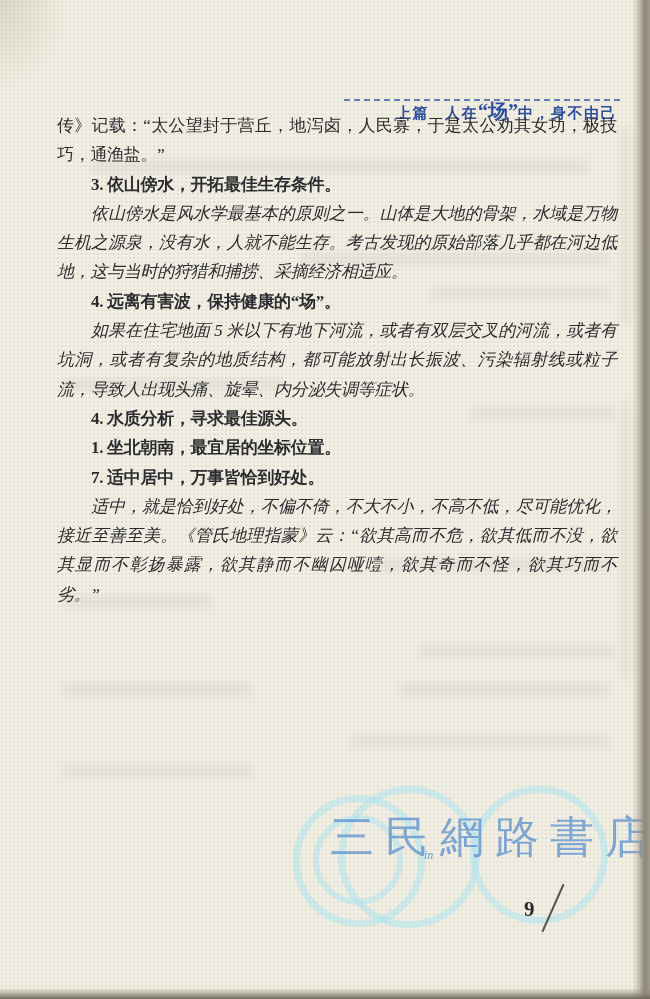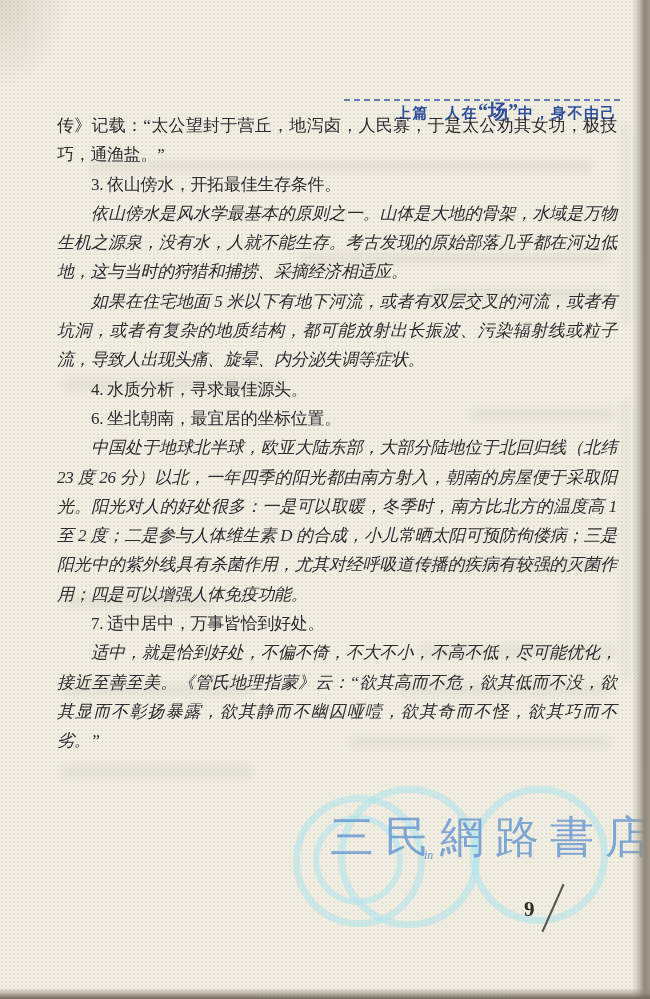--- a/index.html
+++ b/index.html
@@ -21,21 +21,21 @@
         font-size:15px;letter-spacing:1.5px;white-space:nowrap;margin-top:27px;}
   .header .hgap{display:inline-block;width:16px;}
   .header .emph{font-size:20px;font-weight:bold;letter-spacing:0;}
   .header-underline{position:absolute;top:99px;right:30px;width:276px;height:0;
         border-top:2px dashed #4f6cb0;opacity:.85;}
   
   .body-text{position:absolute;left:57px;top:111px;width:560px;
         font-size:17px;line-height:29.3px;color:#2c2c30;letter-spacing:-0.3px;
         text-align:justify;}
   .body-text p{margin:0;}
-  .body-text .heading{font-weight:normal;text-indent:2em;}
+  .body-text .heading{font-weight:bold;text-indent:2em;}
   .body-text .paragraph{text-indent:2em;font-style:italic;}
   .body-text .continuation{text-indent:0;}
   
   .watermark{position:absolute;left:0;top:0;width:650px;height:999px;pointer-events:none;}
   .wm-ring{position:absolute;border-radius:50%;border:7px solid #aee4ef;opacity:.55;}
   .wm-r1{left:293px;top:795px;width:118px;height:118px;}
   .wm-r2{left:313px;top:815px;width:78px;height:78px;border-width:6px;}
   .wm-r3{left:338px;top:786px;width:128px;height:128px;}
   .wm-r4{left:470px;top:786px;width:124px;height:124px;}
   .wm-text{position:absolute;left:330px;top:808px;width:300px;color:#5b8fd0;
@@ -88,24 +88,24 @@
 
   <div class="header">
     <span>上篇</span><span class="hgap"></span><span>人在</span><span class="emph">“场”</span><span>中，身不由己</span>
   </div>
   <div class="header-underline"></div>
 
   <div class="body-text">
       <p class="continuation">传》记载：“太公望封于营丘，地泻卤，人民寡，于是太公劝其女功，极技巧，通渔盐。”</p>
       <p class="heading">3. 依山傍水，开拓最佳生存条件。</p>
       <p class="paragraph">依山傍水是风水学最基本的原则之一。山体是大地的骨架，水域是万物生机之源泉，没有水，人就不能生存。考古发现的原始部落几乎都在河边低地，这与当时的狩猎和捕捞、采摘经济相适应。</p>
+      <p class="heading">4. 远离有害波，保持健康的“场”。</p>
       <p class="paragraph">如果在住宅地面 5 米以下有地下河流，或者有双层交叉的河流，或者有坑洞，或者有复杂的地质结构，都可能放射出长振波、污染辐射线或粒子流，导致人出现头痛、旋晕、内分泌失调等症状。</p>
       <p class="heading">4. 水质分析，寻求最佳源头。</p>
-      <p class="heading">6. 坐北朝南，最宜居的坐标位置。</p>
-      <p class="paragraph">中国处于地球北半球，欧亚大陆东部，大部分陆地位于北回归线（北纬 23 度 26 分）以北，一年四季的阳光都由南方射入，朝南的房屋便于采取阳光。阳光对人的好处很多：一是可以取暖，冬季时，南方比北方的温度高 1 至 2 度；二是参与人体维生素 D 的合成，小儿常晒太阳可预防佝偻病；三是阳光中的紫外线具有杀菌作用，尤其对经呼吸道传播的疾病有较强的灭菌作用；四是可以增强人体免疫功能。</p>
+      <p class="heading">1. 坐北朝南，最宜居的坐标位置。</p>
       <p class="heading">7. 适中居中，万事皆恰到好处。</p>
       <p class="paragraph">适中，就是恰到好处，不偏不倚，不大不小，不高不低，尽可能优化，接近至善至美。《管氏地理指蒙》云：“欲其高而不危，欲其低而不没，欲其显而不彰扬暴露，欲其静而不幽囚哑噎，欲其奇而不怪，欲其巧而不劣。”</p>
     </div>
 
   <div class="pageno">9</div>
   <div class="pageno-slash"></div>
 
   <div class="edge-right"></div>
   <div class="edge-bottom"></div>
 </div>

